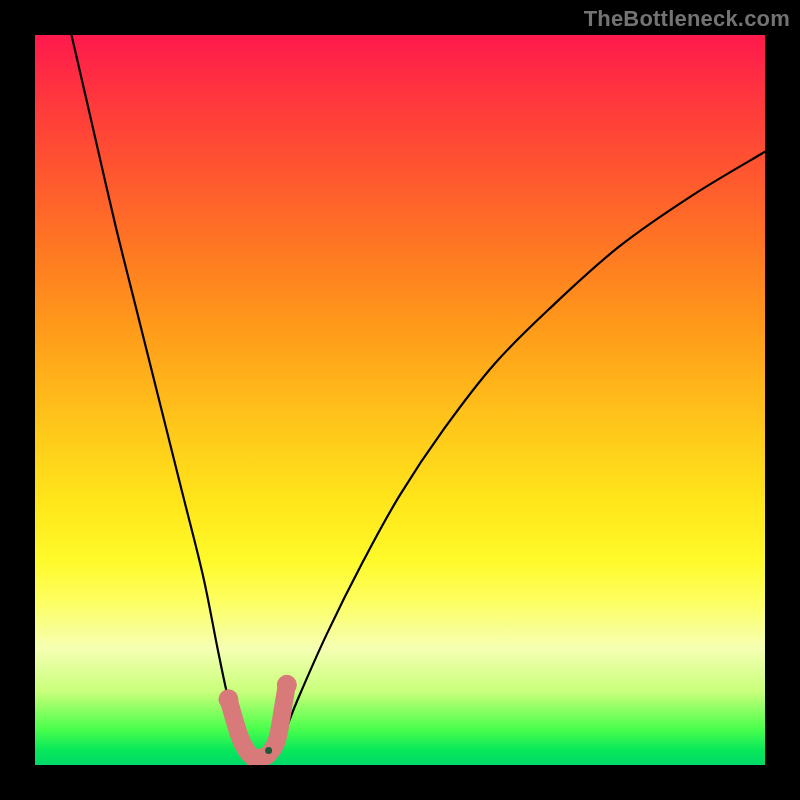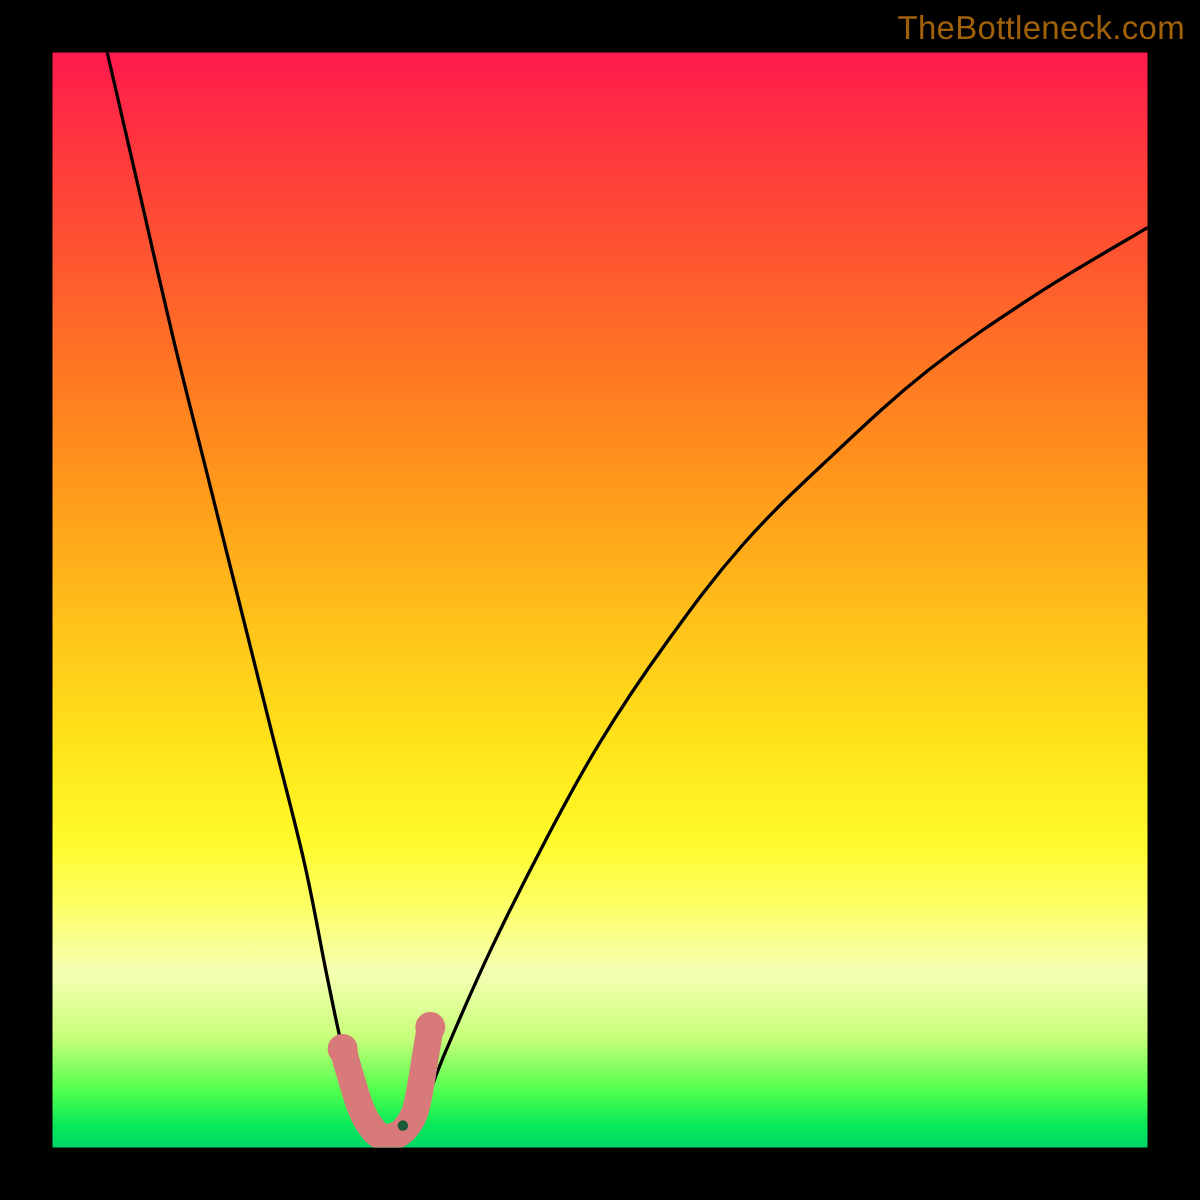--- a/index.html
+++ b/index.html
@@ -31,23 +31,23 @@
       #c8ff7a 90%,
       #4cff4c 95%,
       #08e85a 98%,
       #00d868 100%
     );
   }
   .watermark {
     position: absolute;
     top: 6px;
     right: 10px;
-    color: #a16207;
+    color: #737373;
     font-size: 22px;
-    font-weight: 400;
+    font-weight: 700;
     letter-spacing: 0.2px;
   }
   svg.curve {
     position: absolute;
     left: 0;
     top: 0;
     width: 730px;
     height: 730px;
   }
 </style>

